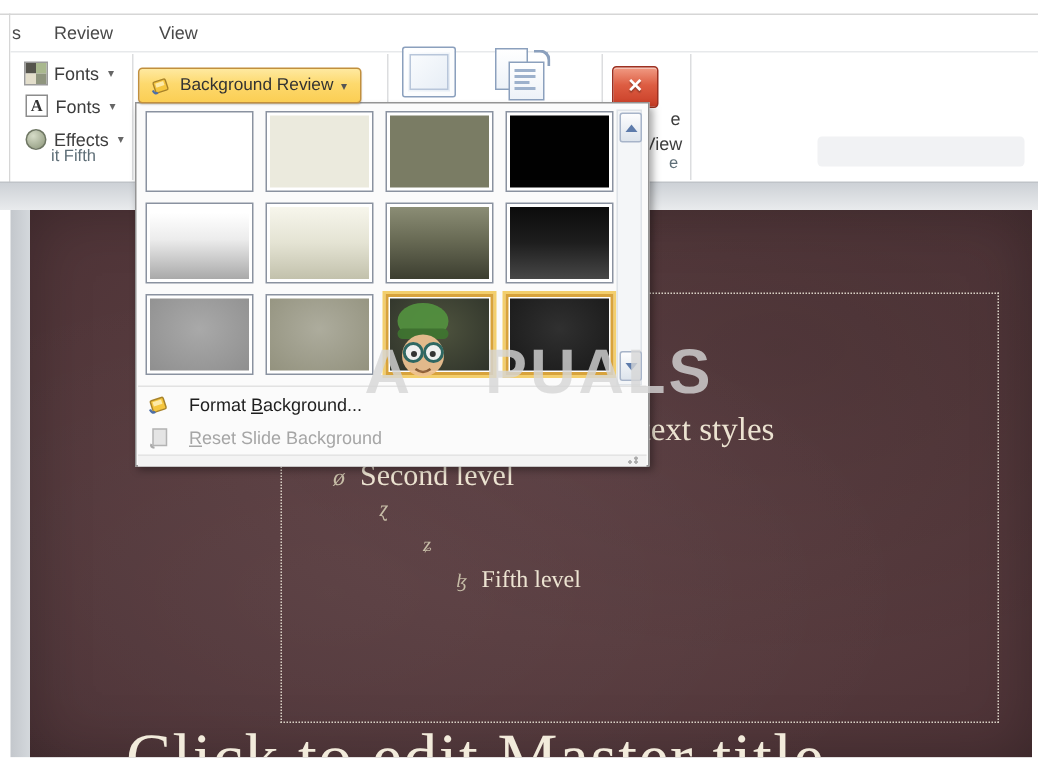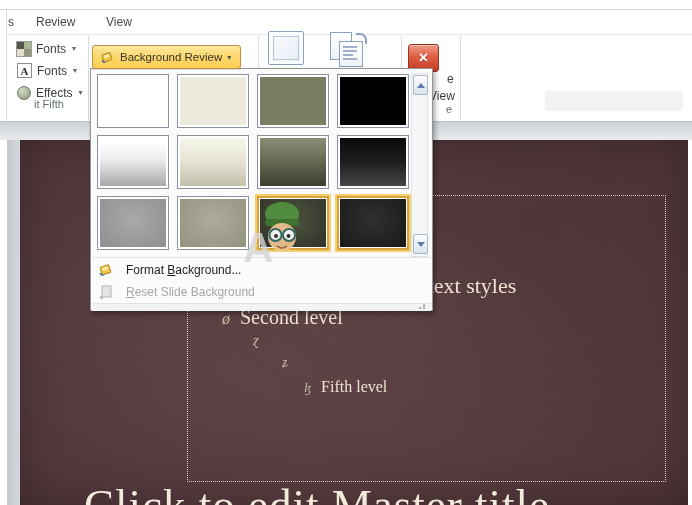--- a/index.html
+++ b/index.html
@@ -277,20 +277,21 @@
     </div>
 
     <div class="menu-grip-bar">
       <div class="grip"></div>
     </div>
   </div>
 
   <div class="abs watermark">
     <span>A</span>
     <span class="wm-gap"></span>
+    <span>PUALS</span>
   </div>
   <svg class="abs mascot" width="50" height="62" viewBox="0 0 50 62" opacity="0.92">
     <ellipse cx="24" cy="15" rx="17" ry="12" fill="#53923f"></ellipse>
     <rect x="7" y="20" width="34" height="7" rx="3.5" fill="#3f7530"></rect>
     <circle cx="24" cy="38" r="14" fill="#f0c493"></circle>
     <circle cx="17.5" cy="36" r="6" fill="#ffffff" stroke="#2e6b66" stroke-width="2"></circle>
     <circle cx="31" cy="36" r="6" fill="#ffffff" stroke="#2e6b66" stroke-width="2"></circle>
     <circle cx="18" cy="37" r="2" fill="#333333"></circle>
     <circle cx="30.5" cy="37" r="2" fill="#333333"></circle>
     <path d="M19 47 q5 4 10 0" fill="none" stroke="#8a5a32" stroke-width="1.6"></path>

